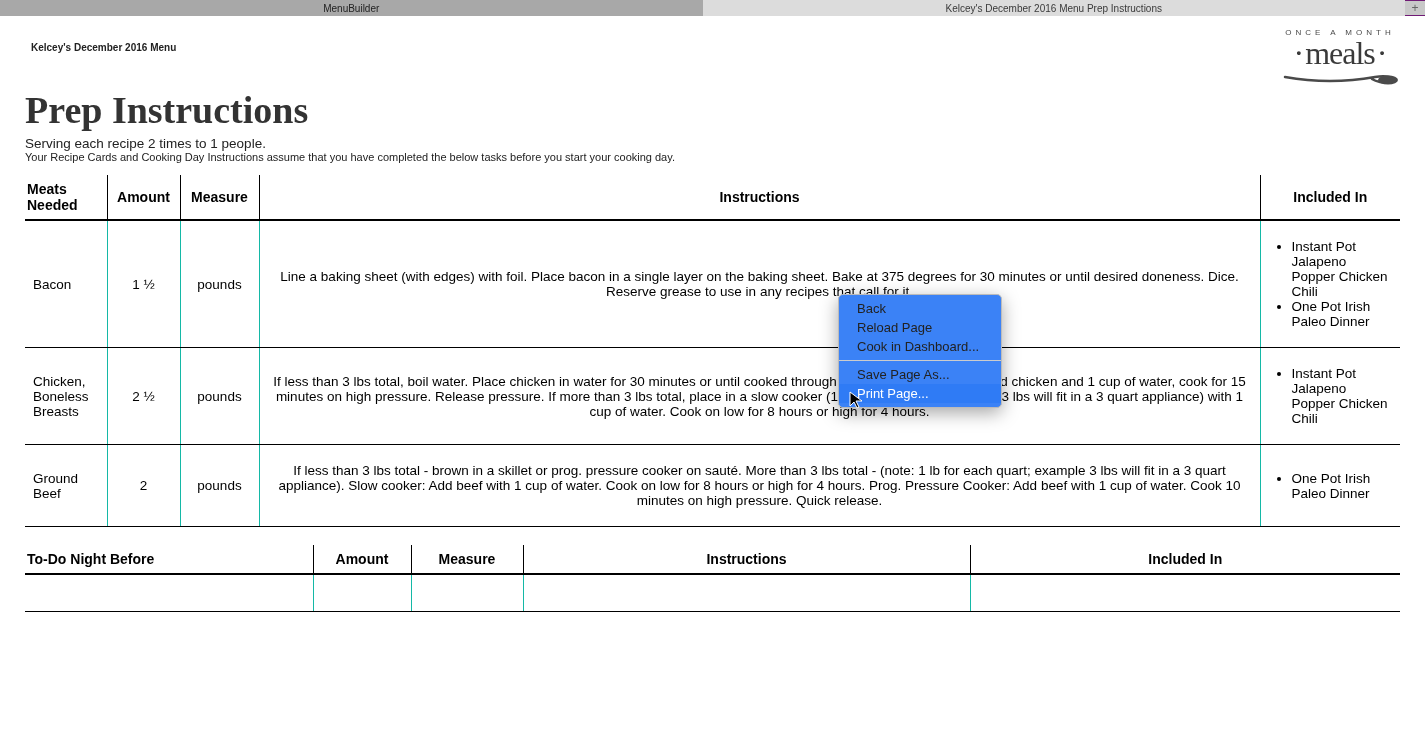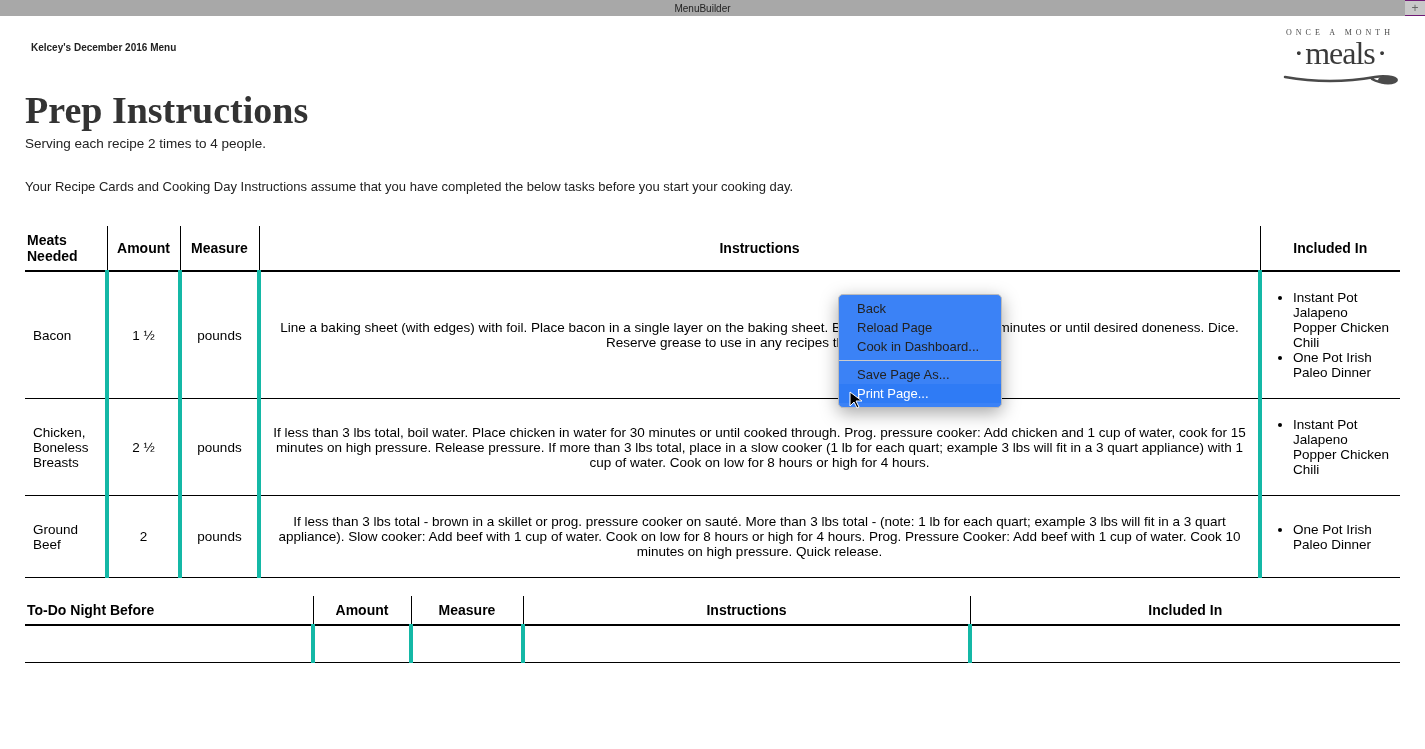--- a/index.html
+++ b/index.html
@@ -55,21 +55,21 @@
     .logo {
       position: absolute;
       top: 12px;
       right: 25px;
       text-align: center;
     }
     .logo-top {
       font-size: 8px;
       letter-spacing: 4px;
       color: #4a4a4a;
-      font-family: Liberation Serif, serif;
+      font-family: Liberation Sans, sans-serif;
     }
     .logo-main {
       font-family: Georgia, 'Times New Roman', serif;
       font-size: 32px;
       color: #3a3a3a;
       letter-spacing: -1px;
       line-height: 1;
     }
     .logo-main::before {
       content: "·";
@@ -94,28 +94,27 @@
       font-size: 38px;
       color: #333;
       margin-top: 35px;
     }
     .serving-text {
       font-size: 13.5px;
       color: #222;
       margin-top: 4px;
     }
     .assume-text {
-      font-size: 13px;
-      color: #222;
-      margin-top: 28px;
+      font-size: 11px;
+      color: #222;
     }
     table {
       width: 100%;
       border-collapse: collapse;
-      margin-top: 32px;
+      margin-top: 12px;
     }
     th {
       font-size: 14px;
       font-weight: bold;
       text-align: center;
       padding: 6px 6px;
       border-left: 1px solid #000;
       border-right: 1px solid #000;
       border-bottom: 2px solid #000;
       vertical-align: middle;
@@ -125,21 +124,21 @@
       text-align: left;
       padding-left: 2px;
     }
     th:last-child {
       border-right: none;
     }
     td {
       font-size: 13.5px;
       padding: 18px 8px;
       border-left: 1px solid #000;
-      border-right: 4px solid #14b8a6;
+      border-right: 1px solid #14b8a6;
       border-bottom: 1px solid #000;
       vertical-align: middle;
       text-align: center;
     }
     td:first-child {
       border-left: none;
       text-align: left;
       padding-left: 8px;
     }
     td:last-child {
@@ -202,38 +201,39 @@
       left: 848px;
       z-index: 101;
       pointer-events: none;
     }
   </style>
 </head>
 <body>
 
 <div class="tab-bar">
   <div class="tab active">MenuBuilder</div>
+  <div class="tab inactive">Kelcey's December 2016 Menu Prep Instructions</div>
   <div class="tab-add">+</div>
 </div>
 
 <div class="page">
 
   <div class="logo">
     <div class="logo-top">ONCE A MONTH</div>
     <div class="logo-main">meals</div>
     <svg class="logo-spoon" width="120" height="16" viewBox="0 0 120 16">
       <path d="M 5 6 Q 50 14 95 6 Q 108 4 115 8 Q 112 13 100 11 Q 95 10 92 8" fill="none" stroke="#4a4a4a" stroke-width="2.5" stroke-linecap="round"></path>
       <ellipse cx="108" cy="9" rx="10" ry="4.5" fill="#4a4a4a"></ellipse>
     </svg>
   </div>
 
   <div class="menu-name">Kelcey's December 2016 Menu</div>
 
   <h1 class="page-title">Prep Instructions</h1>
-  <div class="serving-text">Serving each recipe 2 times to 4 people.</div>
+  <div class="serving-text">Serving each recipe 2 times to 1 people.</div>
   <div class="assume-text">Your Recipe Cards and Cooking Day Instructions assume that you have completed the below tasks before you start your cooking day.</div>
 
   <table>
     <thead>
       <tr>
         <th class="col-meats">Meats Needed</th>
         <th class="col-amount">Amount</th>
         <th class="col-measure">Measure</th>
         <th class="col-instructions">Instructions</th>
         <th class="col-included">Included In</th>

